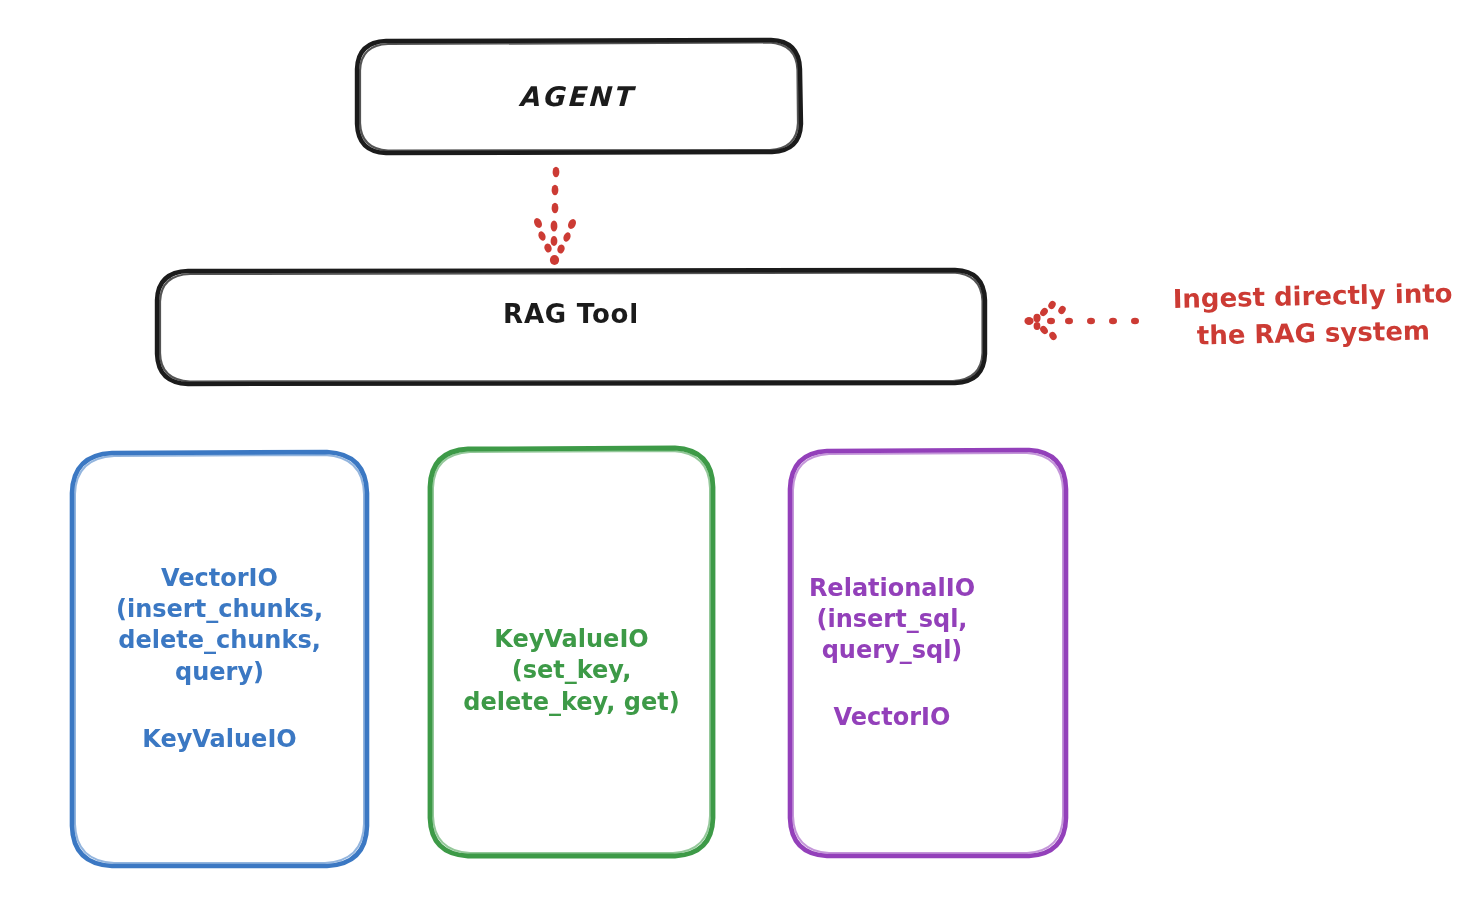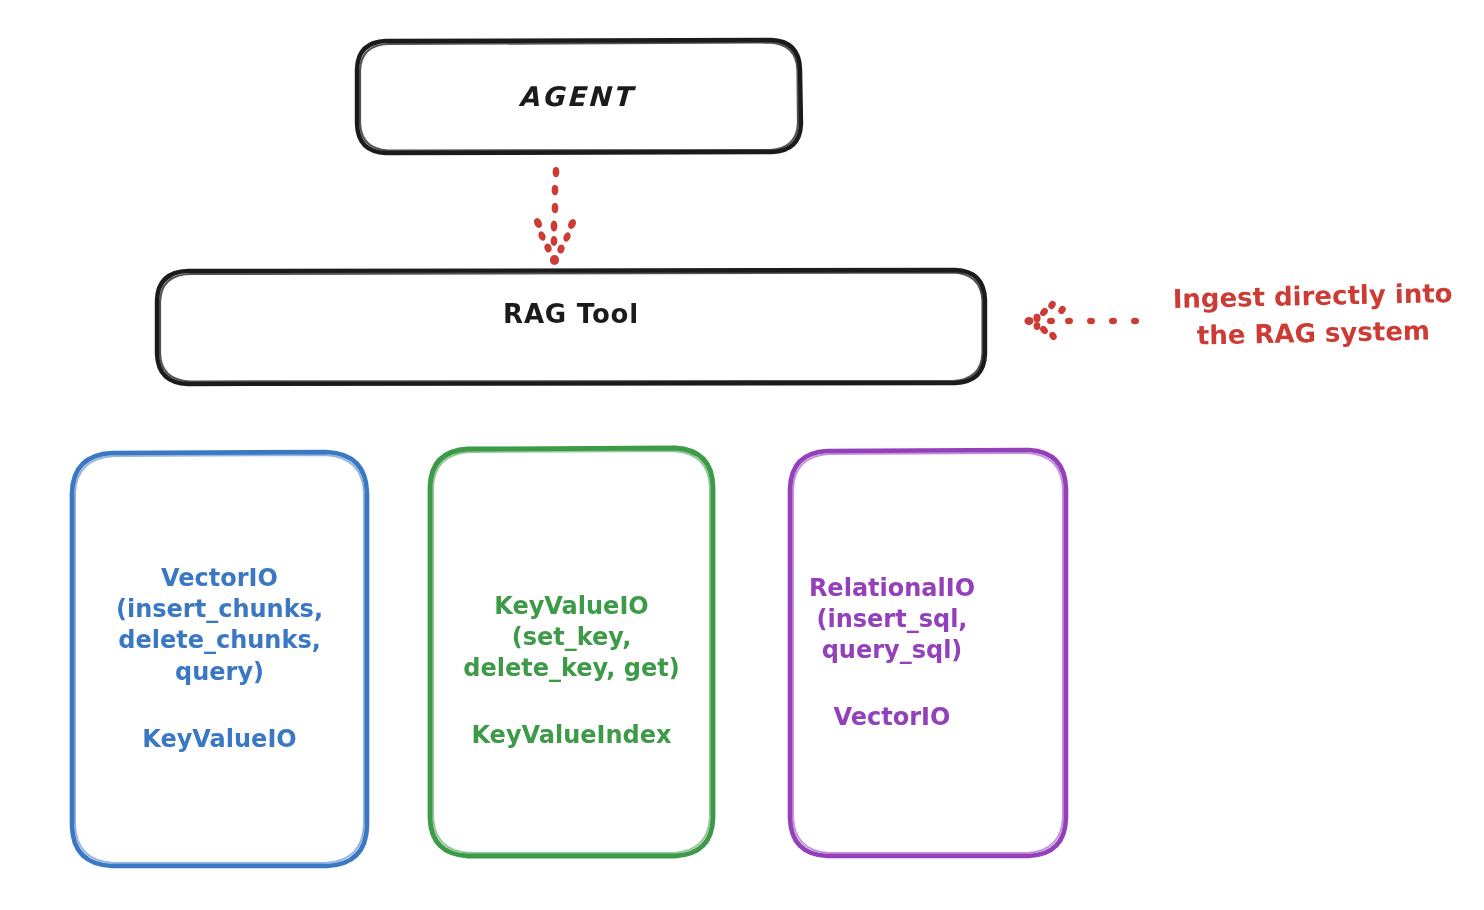--- a/index.html
+++ b/index.html
@@ -198,21 +198,20 @@
 (insert_chunks,
 delete_chunks,
 query)</div>
   <div class="io-index">KeyValueIO</div>
 </div>
 
 <div class="node io-node" id="keyvalue-node">
   <div class="io-title">KeyValueIO
 (set_key,
 delete_key, get)</div>
-  <div class="io-index">KeyValueIndex</div>
 </div>
 
 <div class="node io-node" id="relational-node">
   <div class="io-title">RelationalIO
 (insert_sql,
 query_sql)</div>
   <div class="io-index">VectorIO</div>
 </div>
 
 <div id="ingest-annotation">Ingest directly into

